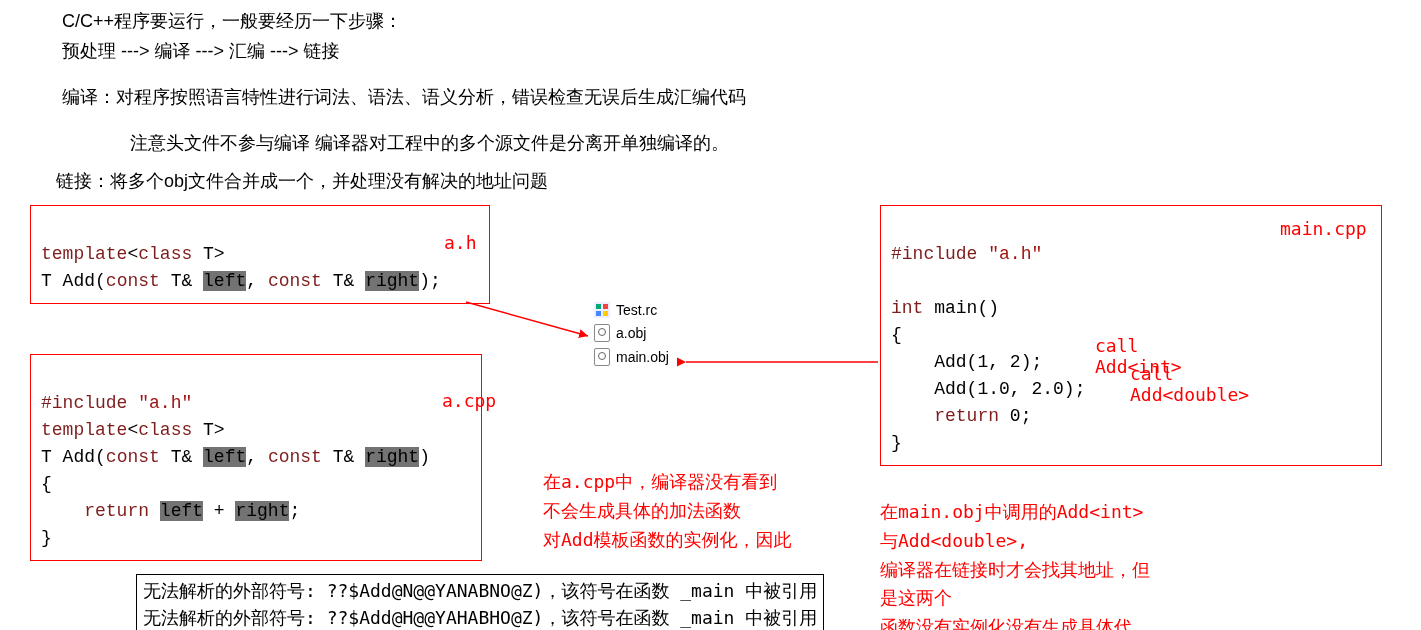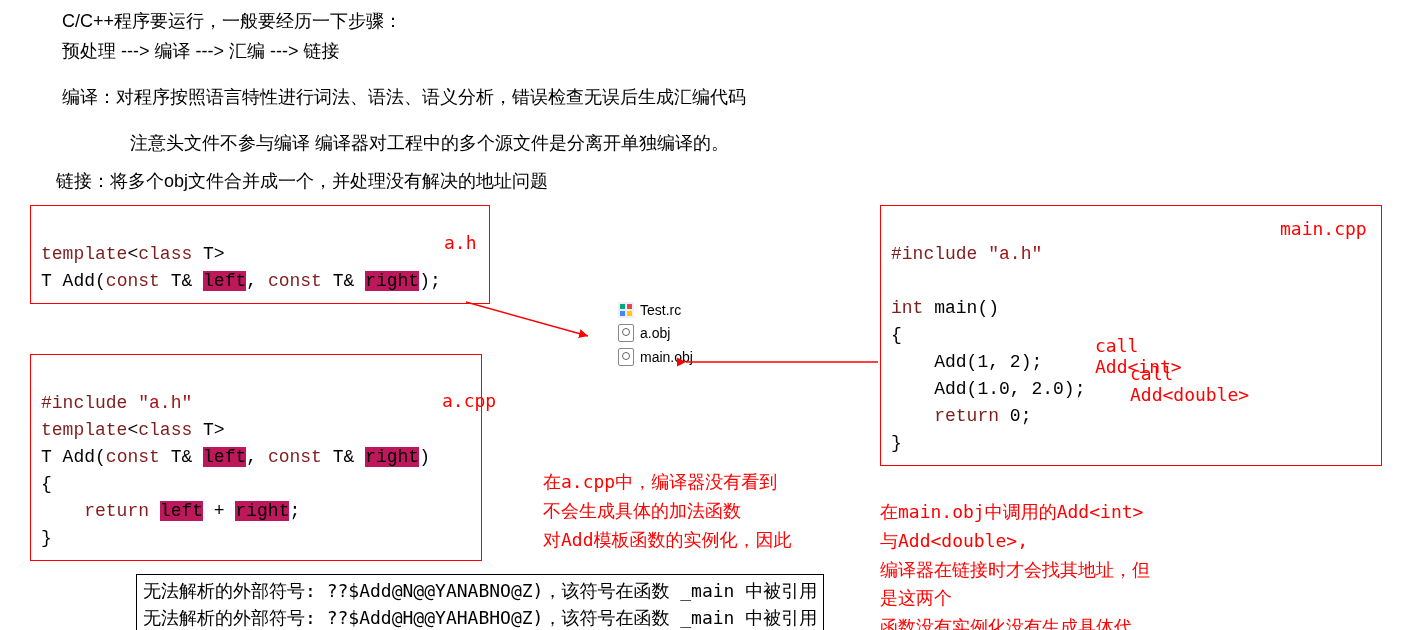--- a/index.html
+++ b/index.html
@@ -3,21 +3,21 @@
 <meta charset="utf-8">
 <style>
   html,body{margin:0;padding:0;background:#fff;font-family:"Microsoft YaHei","SimSun",sans-serif;font-size:18px;color:#000;}
   .page{position:relative;width:1153px;height:630px;}
   .abs{position:absolute;}
   .code-box{border:1px solid #f00;padding:8px 10px;font-family:Consolas,"Courier New",monospace;white-space:pre;line-height:1.5;}
   .code-box span{font-family:inherit;}
   .err-box{border:1px solid #000;padding:2px 6px;font-family:"SimSun","Microsoft YaHei",monospace;line-height:1.5;}
   .c-key{color:#7f1d1d;}
   .c-str{color:#a31515;}
-  .c-hl{background:#be185d;color:#000;}
+  .c-hl{background:#737373;color:#000;}
   .red-label{color:#f00;font-family:Consolas,"SimSun",monospace;}
   .file-row{display:flex;align-items:center;gap:6px;font-family:"Segoe UI",sans-serif;font-size:14px;}
   .file-ico{width:16px;height:18px;border:1px solid #888;border-radius:2px;background:#fff;position:relative;box-sizing:border-box;}
   .file-ico::after{content:"";position:absolute;top:3px;left:3px;width:6px;height:6px;border:1px solid #666;border-radius:50%;}
   .rc-ico{width:16px;height:16px;}
   .rc-ico svg{display:block;}
   .arrow{position:absolute;pointer-events:none;}
   .arrow svg{overflow:visible;}
   .para{line-height:1.7;}
 </style>
@@ -52,21 +52,21 @@
 <span class="c-key">int</span><span> main()</span>
 <span>{</span>
 <span>    Add(</span><span>1</span><span>, </span><span>2</span><span>);</span>
 <span>    Add(</span><span>1.0</span><span>, </span><span>2.0</span><span>);</span>
 <span class="c-key"><span style="color:#000">    </span><span>return</span></span><span> </span><span>0</span><span>;</span>
 <span>}</span></span></div>
   <div class="abs red-label" style="left:1280px;top:218px;">main.cpp</div>
   <div class="abs red-label" style="left:1095px;top:335px;"> call Add&lt;int&gt;</div>
   <div class="abs red-label" style="left:1130px;top:363px;"> call Add&lt;double&gt;</div>
 
-  <div class="abs" style="left:618px;top:302px;">
+  <div class="abs" style="left:594px;top:302px;">
     <div class="file-row">
       <span class="rc-ico">
         <svg width="16" height="16">
             <rect x="0" y="0" width="16" height="16" fill="#eef"></rect>
             <rect x="2" y="2" width="5" height="5" fill="#0a7"></rect>
             <rect x="9" y="2" width="5" height="5" fill="#e44"></rect>
             <rect x="2" y="9" width="5" height="5" fill="#48f"></rect>
             <rect x="9" y="9" width="5" height="5" fill="#fc0"></rect>
           </svg>
       </span>

